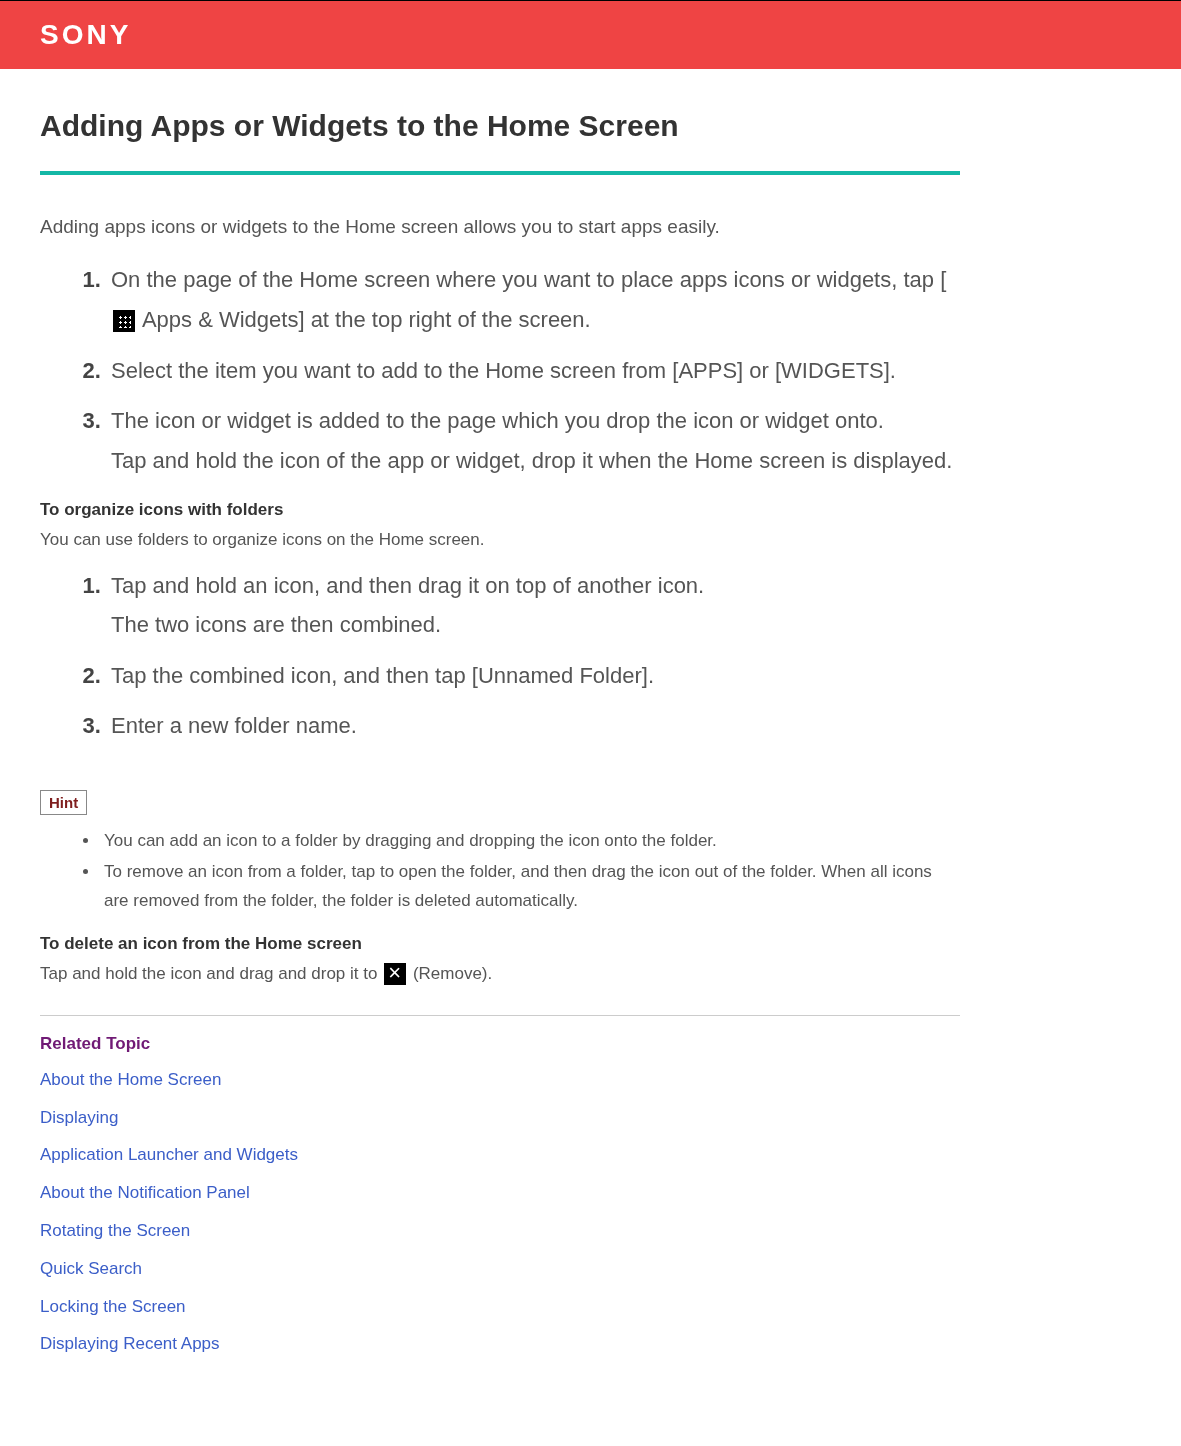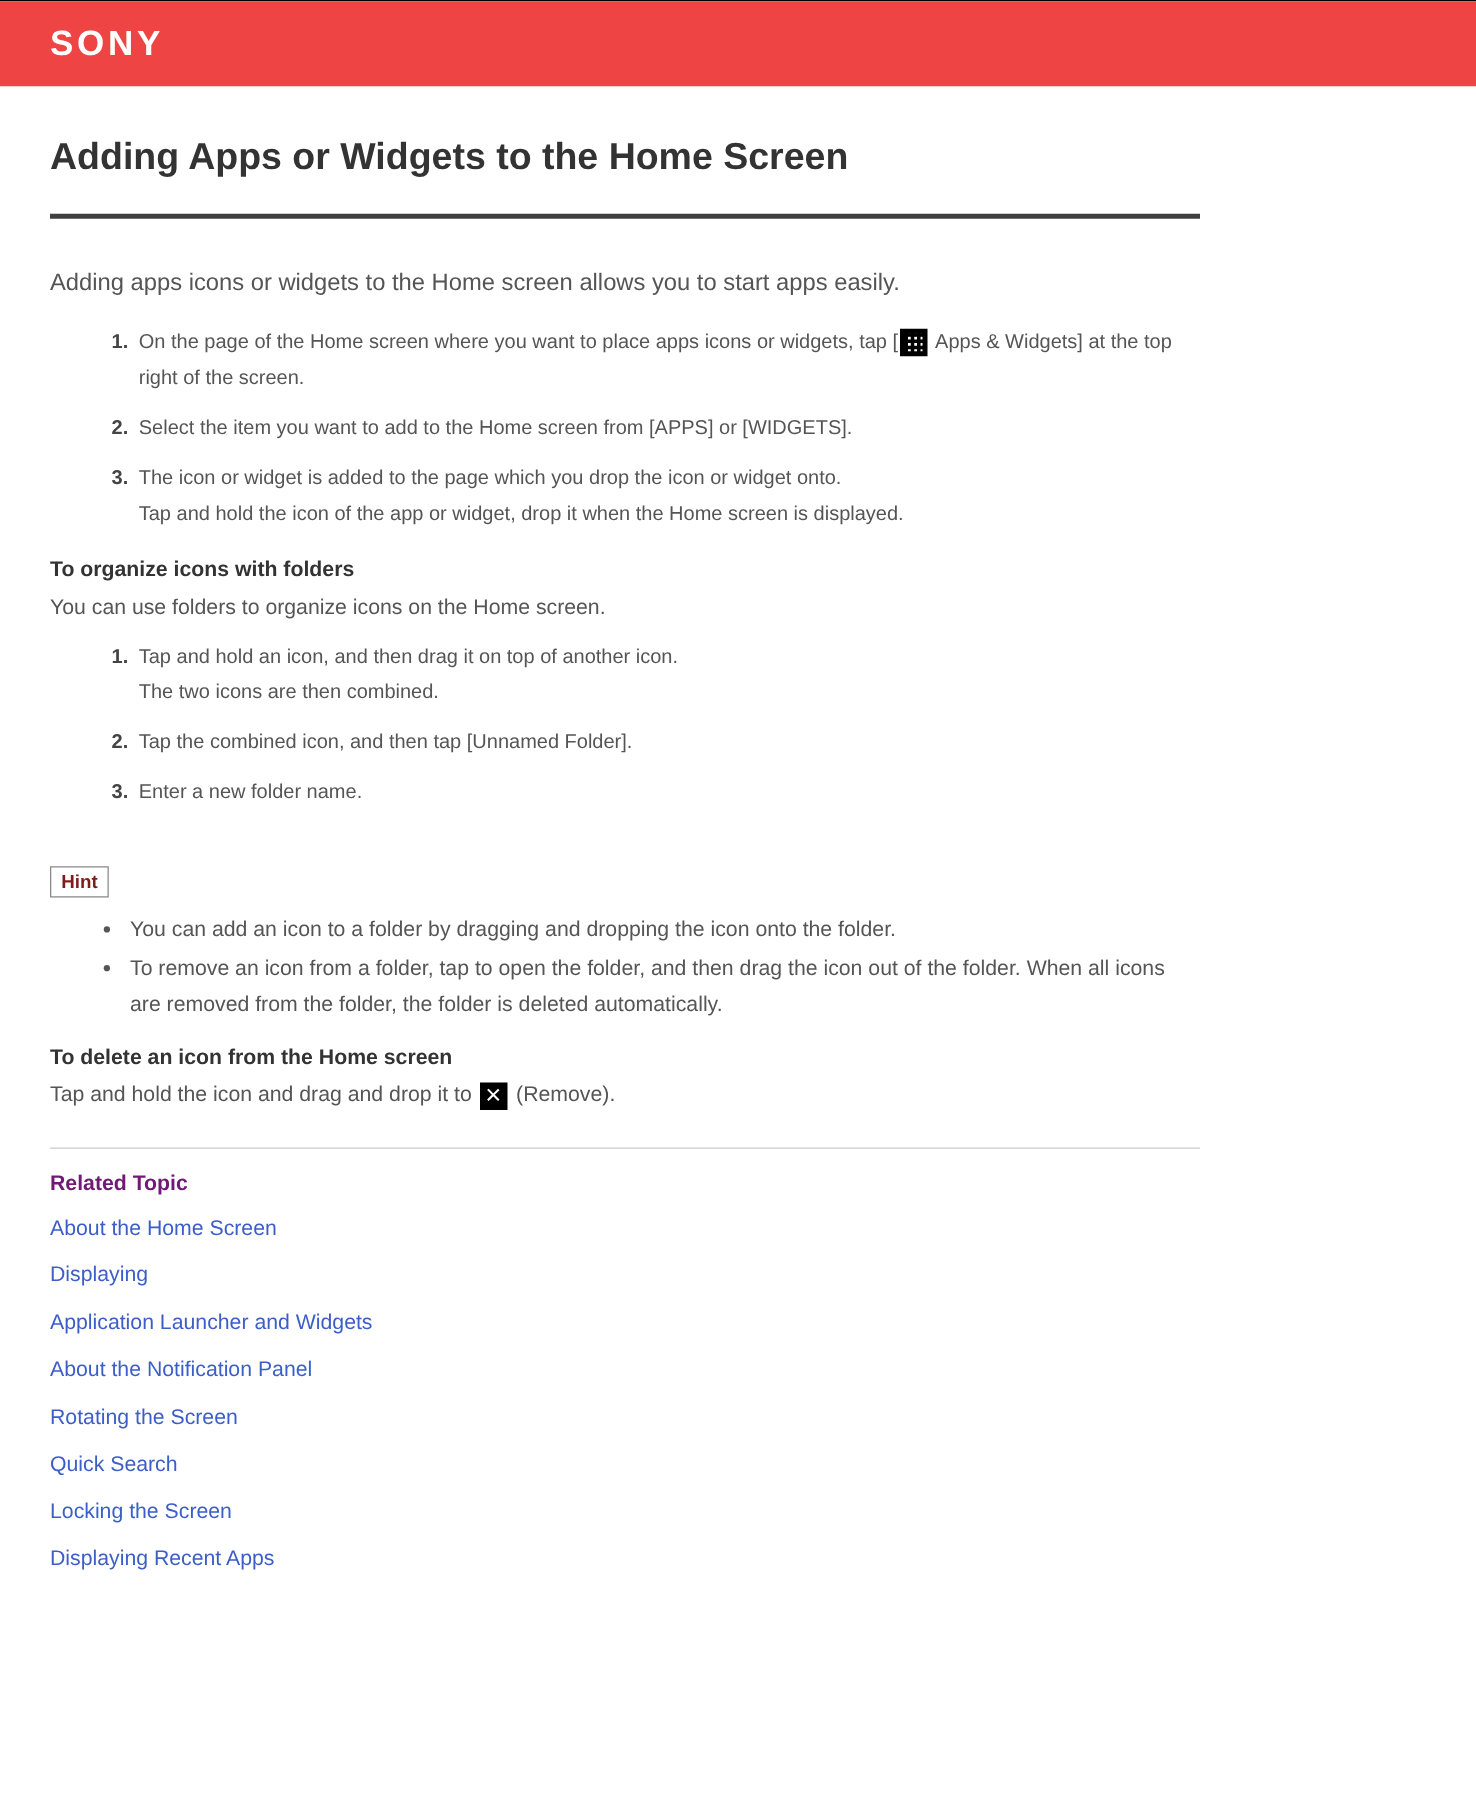--- a/index.html
+++ b/index.html
@@ -32,36 +32,36 @@
     }
     .content {
       padding: 40px 40px 20px 40px;
       max-width: 1000px;
     }
     h1 {
       font-size: 30px;
       font-weight: bold;
       color: #333;
       padding-bottom: 28px;
-      border-bottom: 4px solid #404040;
+      border-bottom: 4px solid #14b8a6;
       margin-bottom: 28px;
     }
     .intro {
       font-size: 19px;
       color: #555;
       margin-bottom: 18px;
       line-height: 1.6;
       margin-top: 37px;
     }
     ol {
       padding-left: 67px;
       margin-bottom: 20px;
     }
     ol li {
-      font-size: 16px;
+      font-size: 22px;
       color: #555;
       line-height: 1.8;
       margin-bottom: 4px;
       padding-left: 4px;
       margin-top: 11px;
     }
     ol li::marker {
       font-weight: bold;
       color: #444;
     }

